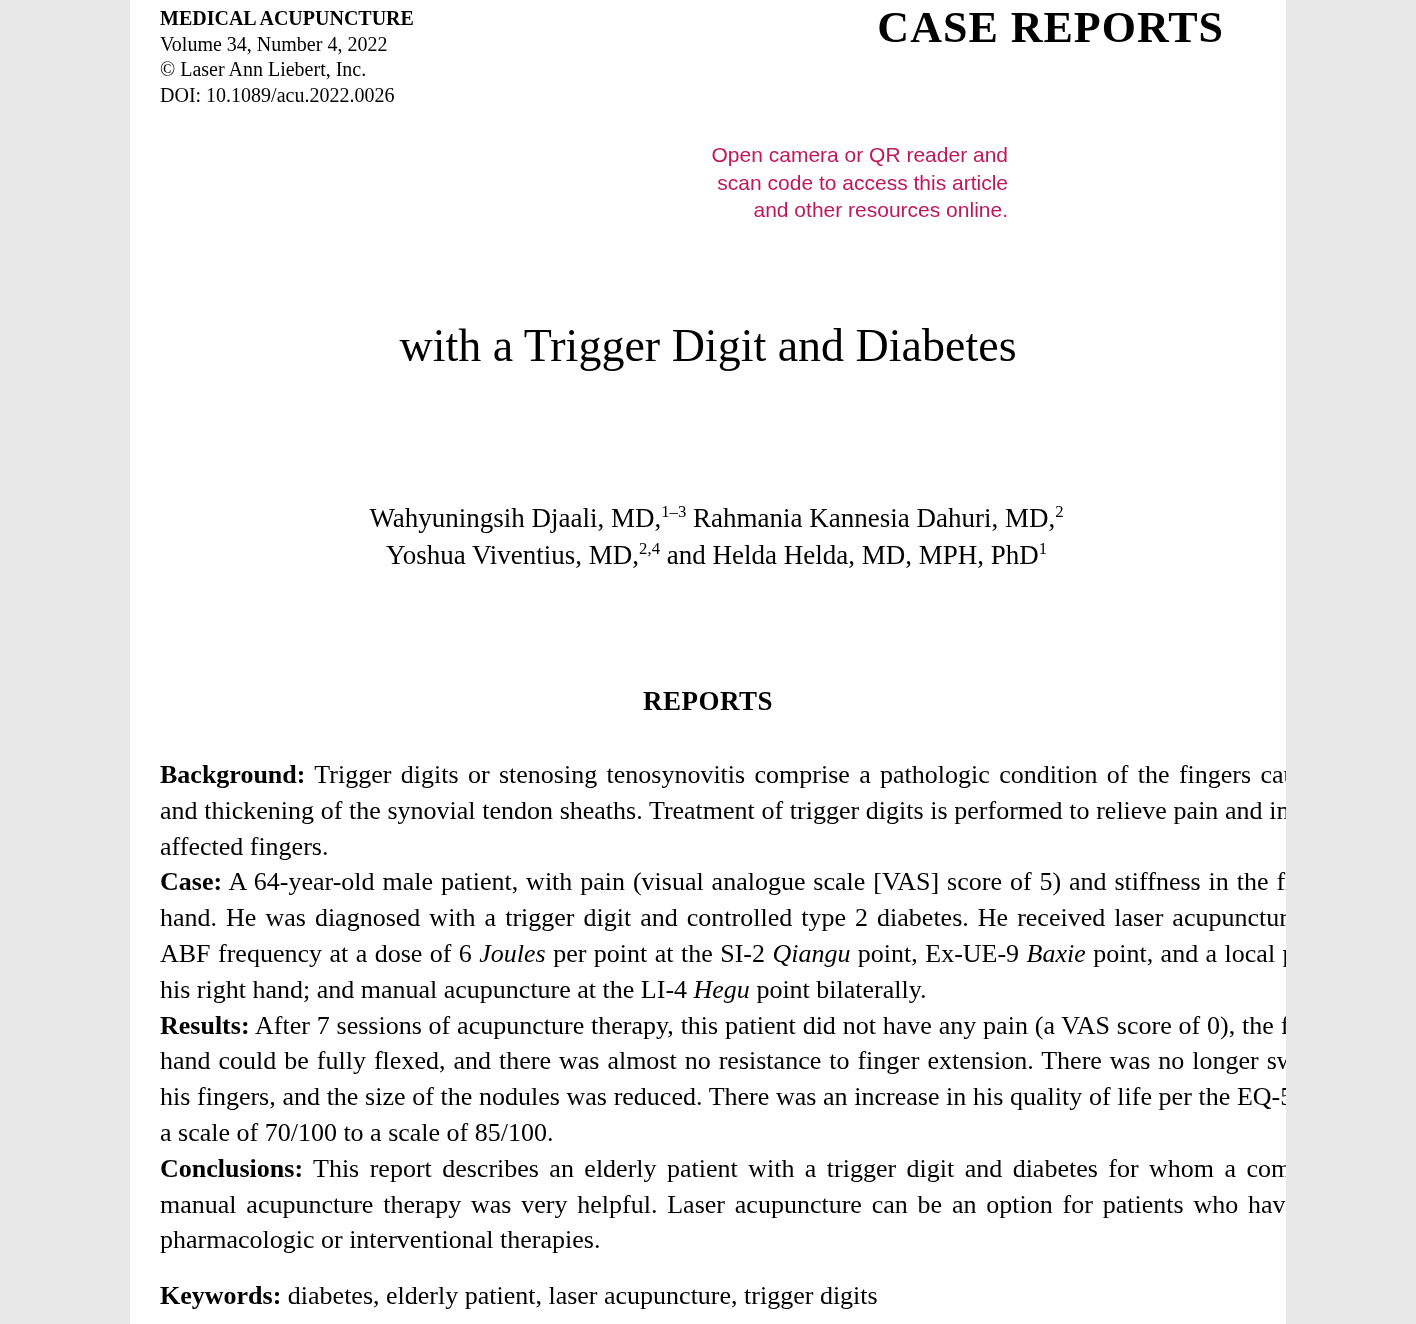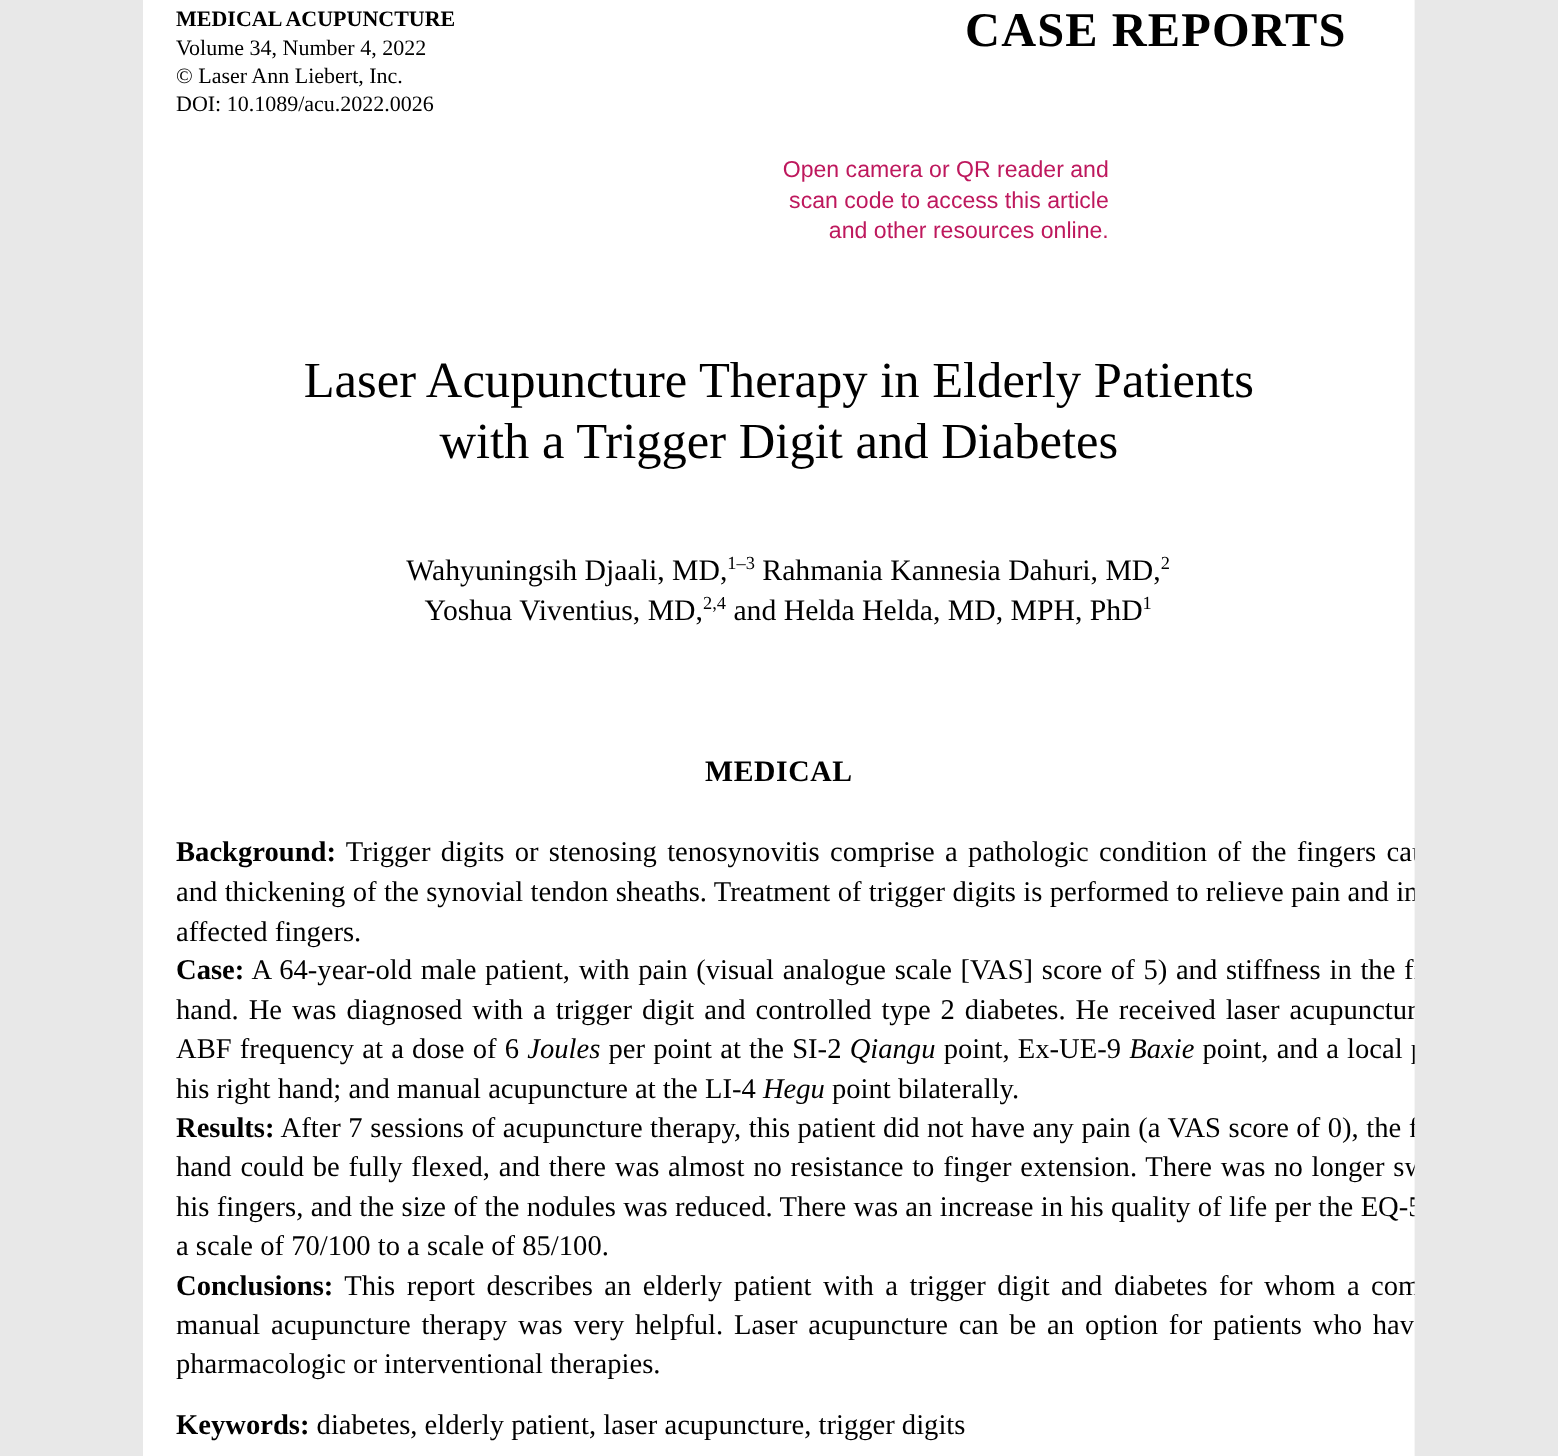--- a/index.html
+++ b/index.html
@@ -353,30 +353,29 @@
         <g transform="translate(14.5,14.9) rotate(38)">
           <path d="M 0.1,-2.9 Q 0.4,-4.2 1.9,-4.9 Q 1.7,-3.3 0.7,-2.7 Z"></path>
           <ellipse cx="0" cy="-1.35" rx="2.95" ry="1.95"></ellipse>
           <ellipse cx="0" cy="1.05" rx="2.6" ry="2.75"></ellipse>
           <rect x="-3.2" y="-0.32" width="6.4" height="0.5" fill="#fff"></rect>
         </g>
       </g>
     </svg>
 
   <div class="article-title">
-    <div>Laser Acupuncture Therapy in Elderly Patients</div>
     <div>with a Trigger Digit and Diabetes</div>
   </div>
 
   <div class="authors">
     <div><span>Wahyuningsih Djaali, MD,</span><sup>1–3</sup><span> Rahmania Kannesia Dahuri, MD,</span><sup>2</sup></div>
     <div><span>Yoshua Viventius, MD,</span><sup>2,4</sup><span> and Helda Helda, MD, MPH, PhD</span><sup>1</sup></div>
   </div>
 
-  <div class="abstract-heading">MEDICAL</div>
+  <div class="abstract-heading">REPORTS</div>
 
   <div class="abstract-body">
     <p><span class="b">Background:</span><span>  Trigger digits or stenosing tenosynovitis comprise a pathologic condition of the fingers caused by inflammation and thickening of the synovial tendon sheaths. Treatment of trigger digits is performed to relieve pain and improve function of the affected fingers.</span></p>
     <p><span class="b">Case:</span><span>  A 64-year-old male patient, with pain (visual analogue scale [VAS] score of 5) and stiffness in the fifth finger of his right hand. He was diagnosed with a trigger digit and controlled type 2 diabetes. He received laser acupuncture therapy at a Nogier ABF frequency at a dose of 6 </span><span class="i">Joules</span><span> per point at the SI-2 </span><span class="i">Qiangu</span><span> point, Ex-UE-9 </span><span class="i">Baxie</span><span> point, and a local point on the nodule of his right hand; and manual acupuncture at the LI-4 </span><span class="i">Hegu</span><span> point bilaterally.</span></p>
     <p><span class="b">Results:</span><span> After 7 sessions of acupuncture therapy, this patient did not have any pain (a VAS score of 0), the fifth finger of his right hand could be fully flexed, and there was almost no resistance to finger extension. There was no longer swelling and redness of his fingers, and the size of the nodules was reduced. There was an increase in his quality of life per the EQ-5D questionnaire from a scale of 70/100 to a scale of 85/100.</span></p>
     <p><span class="b">Conclusions:</span><span> This report describes an elderly patient with a trigger digit and diabetes for whom a combination of laser and manual acupuncture therapy was very helpful. Laser acupuncture can be an option for patients who have contraindications to pharmacologic or interventional therapies.</span></p>
   </div>
 
   <div class="keywords"><span class="b">Keywords:</span><span> diabetes, elderly patient, laser acupuncture, trigger digits</span></div>
 

